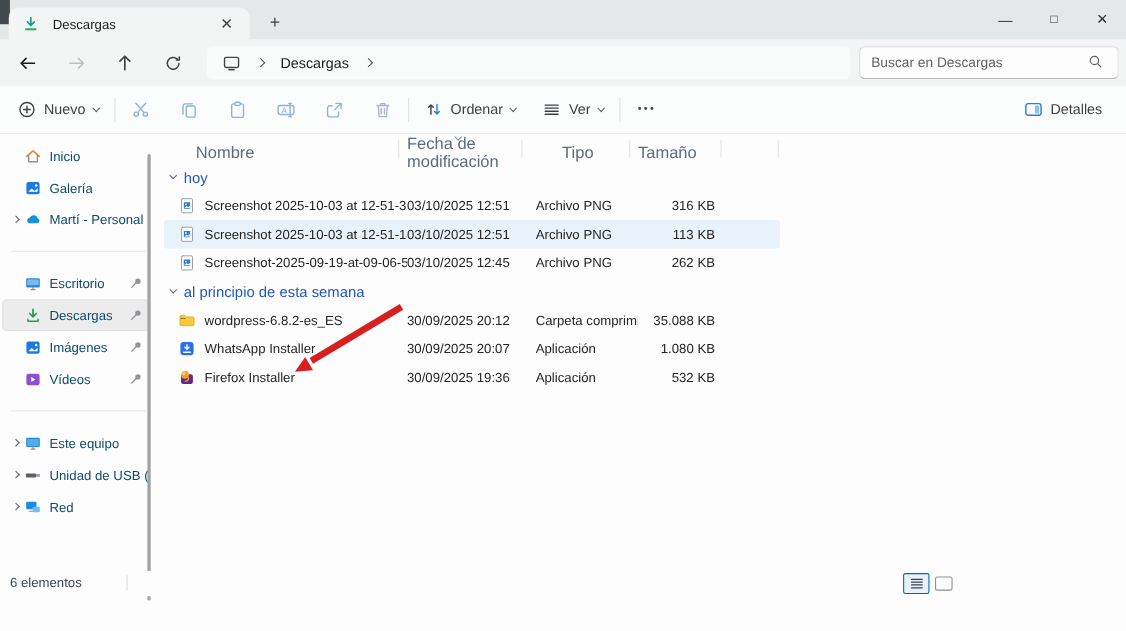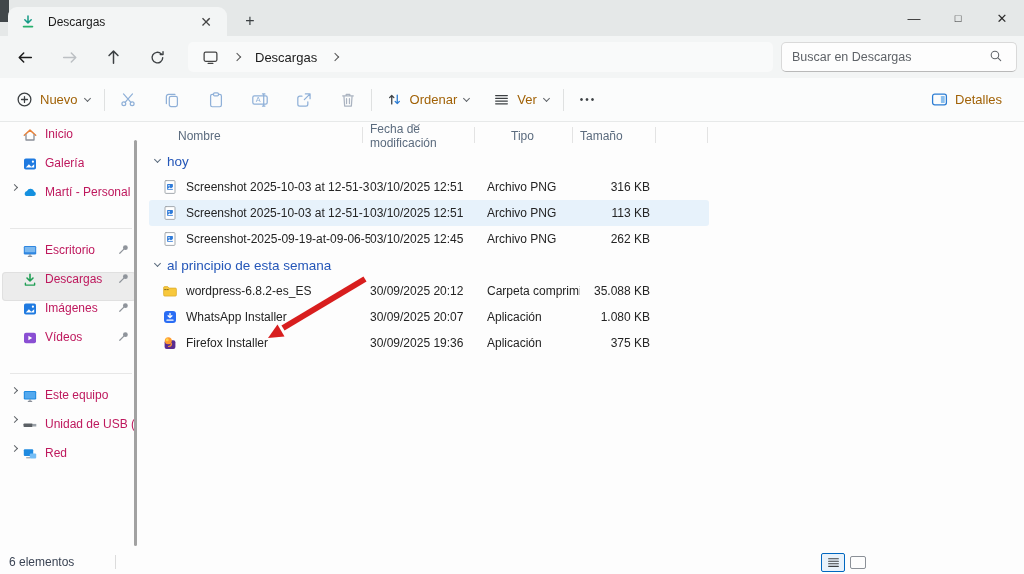--- a/index.html
+++ b/index.html
@@ -27,64 +27,64 @@
   .breadcrumb .bicon { width:16px; height:16px; margin:0 4px; }
   .crumb-sep { margin:0 11px; color:#555; }
   .crumb-label { padding:2px 4px; }
   .searchbox { margin-left:8px; width:236px; height:30px; background:#fdfdfd; border:1px solid #d9d9d9; border-bottom-color:#b9b9b9; border-radius:5px; display:flex; align-items:center; padding:0 10px; }
   .searchbox input { flex:1; border:none; outline:none; background:transparent; font-size:12.5px; color:#333; font-family:inherit; }
   .searchbox input::placeholder { color:#5f6368; opacity:1; }
   .searchbox svg { width:14px; height:14px; }
 
   
   .toolbar { position:absolute; left:0; top:78px; width:1024px; height:44px; background:#fbfcfc; border-bottom:1px solid #e7e9e9; display:flex; align-items:center; }
-  .tbtn { display:flex; align-items:center; gap:7px; height:32px; padding:0 8px; border-radius:4px; font-size:13px; color:#a16207; }
+  .tbtn { display:flex; align-items:center; gap:7px; height:32px; padding:0 8px; border-radius:4px; font-size:13px; color:#404040; }
   .tbtn svg { width:17px; height:17px; }
   .tico { width:34px; height:32px; display:flex; align-items:center; justify-content:center; border-radius:4px; }
   .tico svg { width:18px; height:18px; }
   .tb-sep { width:1px; height:22px; background:#dfe1e1; margin:0 6px; }
   .tb-right { margin-left:auto; margin-right:14px; }
   .dots { font-size:10px; letter-spacing:2px; color:#3c4043; padding:0 10px; }
 
   
   .cv { display:inline-block; width:5px; height:5px; border-right:1.3px solid currentColor; border-bottom:1.3px solid currentColor; }
   .cv-r { transform:rotate(-45deg); }
   .cv-d { transform:rotate(45deg); }
   .cv-big { width:6px; height:6px; }
 
   
   .sidebar { position:absolute; left:0; top:122px; width:142px; padding-top:5px; background:#fdfdfd; font-size:12px; }
-  .sitem { height:29px; margin:0 6px 0 2px; display:flex; padding-left:4px; border-radius:4px; position:relative; color:#be185d; }
+  .sitem { height:29px; margin:0 6px 0 2px; display:flex; align-items:center; padding-left:4px; border-radius:4px; position:relative; color:#0c4a6e; }
   .sitem.selected { background:#ececec; box-shadow:0 0 0 1px #e0e0e0 inset; }
   .s-chev { width:16px; display:flex; justify-content:center; color:#5f6368; }
   .sitem svg.sic { width:16px; height:16px; margin-right:7px; flex:none; }
   .s-label { white-space:nowrap; overflow:hidden; }
   .s-pin { position:absolute; right:6px; width:13px; height:13px; }
   .s-div { height:1px; background:#e7e7e7; margin:14px 10px; }
   .sb-scroll { position:absolute; left:134px; top:140px; width:3px; height:406px; background:#a2a2a2; border-radius:2px; }
 
   
   .main { position:absolute; left:142px; top:122px; width:882px; height:429px; background:#fdfdfd; }
-  .colhead { position:absolute; left:13px; top:0; width:560px; height:26px; display:grid; grid-template-columns:215px 112px 98px 135px; align-items:center; font-size:12px; color:#5b6b7e; }
+  .colhead { position:absolute; left:13px; top:0; width:560px; height:26px; display:grid; grid-template-columns:215px 112px 98px 135px; align-items:center; font-size:15px; color:#5b6b7e; }
   .ch-0 { padding-left:23px; } .ch-2 { padding-left:5px;margin-left:24px; }
   .col-sep { position:absolute; top:5px; width:1px; height:16px; background:#e3e3e3; }
   .sort-chev { position:absolute; top:0; left:272px; color:#8a93a0; }
   .files { position:absolute; left:13px; top:26px; width:560px; }
   .fgroup-h { height:26px; display:flex; align-items:center; gap:7px; font-size:13.5px; color:#2456b8; }
   .fgroup-h .cv { color:#5b6b7e; }
   .frow { position:relative; height:26px; display:grid; grid-template-columns:215px 112px 98px 135px; align-items:center; font-size:12px; color:#242424; }
   .frow.selected::before { content:""; position:absolute; left:-6px; top:0; width:560px; height:26px; background:#e7f2fb; border-radius:3px; z-index:0; }
   .fcell { position:relative; z-index:1; white-space:nowrap; overflow:hidden; }
   .fc-name { display:flex; align-items:center; gap:8px; padding-left:7px; }
   .fc-name svg { width:16px; height:16px; flex:none; }
   .fc-type { padding-left:5px; }
   .fc-size { text-align:right; padding-right:65px; }
 
   
-  .statusbar { position:absolute; left:0; top:551px; width:872px; height:23px; background:#fdfdfd; font-size:12px; color:#3b4454; }
+  .statusbar { position:absolute; left:0; top:519px; width:872px; height:23px; background:#fdfdfd; font-size:12px; color:#3b4454; }
   .sb-count { position:absolute; left:9px; top:4px; }
   .sb-div { position:absolute; left:115px; top:4px; width:1px; height:14px; background:#dcdcdc; }
   .vt1 { position:absolute; right:27px; top:2px; width:24px; height:19px; border:1px solid #0067c0; background:#e8f2fb; border-radius:2px; display:flex; align-items:center; justify-content:center; }
   .vt1 svg { width:13px; height:13px; }
   .vt2 { position:absolute; right:6px; top:5px; width:16px; height:13px; border:1.4px solid #8b9097; border-radius:2px; }
 
   .arrow-overlay { position:absolute; inset:0; width:1024px; height:574px; pointer-events:none; z-index:5; }
 </style>
 </head>
 <body>
@@ -475,21 +475,21 @@
                 <rect x="2.6" y="5.2" width="10.8" height="8.8" rx="2" fill="#5b2c8f" stroke="none"></rect>
                 <circle cx="6.3" cy="5.8" r="3.5" fill="#ff9a2e" stroke="none"></circle>
                 <circle cx="5.2" cy="4.7" r="1.5" fill="#ffd34d" stroke="none"></circle>
                 <path d="M9.5 8.5a3 3 0 0 1-3 3" stroke="#ff9a2e" stroke-width="1.2"></path>
               </svg>
             </span>
             <span>Firefox Installer</span>
           </div>
           <div class="fcell">30/09/2025 19:36</div>
           <div class="fcell fc-type">Aplicación</div>
-          <div class="fcell fc-size">375 KB</div>
+          <div class="fcell fc-size">532 KB</div>
         </div>
       </div>
   </div>
 
   <div class="statusbar">
     <span class="sb-count">6 elementos</span>
     <span class="sb-div"></span>
     <span class="vt1" id="ic-vt1">
         <svg viewBox="0 0 16 16" width="100%" height="100%" fill="none" stroke-linecap="round" stroke-linejoin="round">
           <path d="M2 3.4h12M2 6.5h12M2 9.6h12M2 12.7h12" stroke="#3c4043" stroke-width="1.4"></path>

